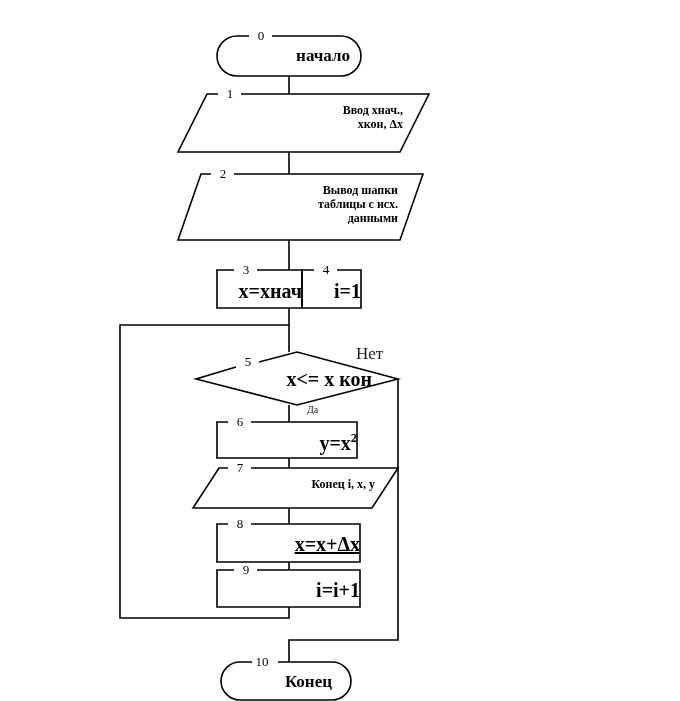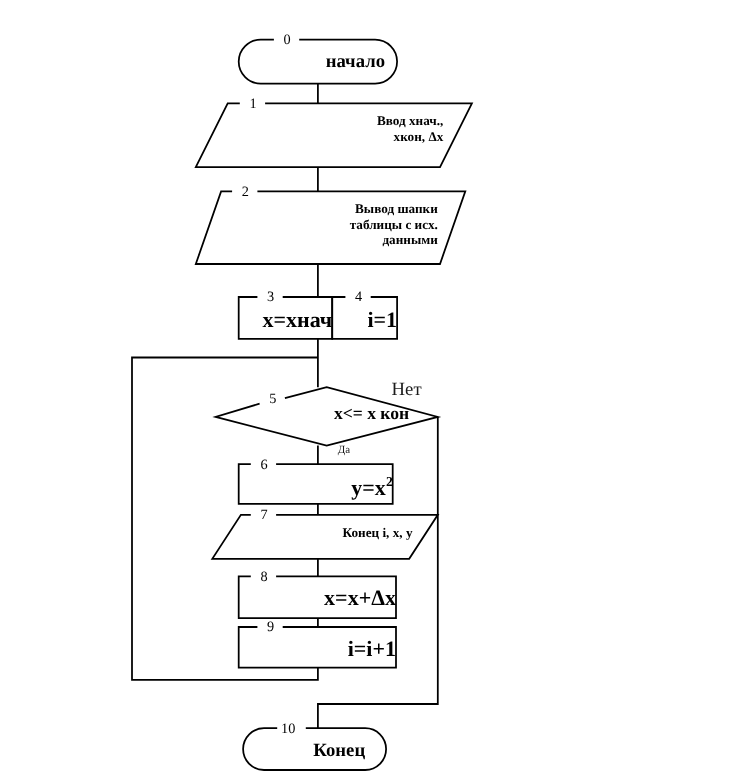--- a/index.html
+++ b/index.html
@@ -60,21 +60,21 @@
   .branch {
     position: absolute;
     font-family: "Liberation Serif", "DejaVu Serif", serif;
     font-weight: normal;
     color: #1c1c1c;
     line-height: 1;
   }
   .t-term    { font-size: 17px; }
   .t-io      { font-size: 12px; }
   .t-proc    { font-size: 20px; }
-  .t-dec     { font-size: 16px; }
+  .t-dec     { font-size: 20px; }
   sup { font-size: 0.62em; vertical-align: super; font-weight: bold; }
 </style>
 </head>
 <body>
 
 <div id="canvas">
 
   <svg id="flow-svg" viewBox="0 0 680 701" xmlns="http://www.w3.org/2000/svg">
 
     <path class="conn" d="M289,76 L289,94"></path>
@@ -166,21 +166,21 @@
   <div class="branch" style="left:356px; top:345px; font-size:17px;">Нет</div>
   <div class="branch" style="left:307px; top:405px; font-size:10px;">Да</div>
 
   <div class="num" style="left:228px; top:415px; width:24px;">6</div>
   <div class="lbl t-proc" style="left:217px; top:431px; width:140px;"><span>y=x</span><sup>2</sup></div>
 
   <div class="num" style="left:228px; top:461px; width:24px;">7</div>
   <div class="lbl t-io" style="left:210px; top:477px; width:165px;">Конец i, x, y</div>
 
   <div class="num" style="left:228px; top:517px; width:24px;">8</div>
-  <div class="lbl t-proc" style="left:217px; top:533px; width:143px;">x=x+Δx</div>
+  <div class="lbl t-proc" style="left:217px; top:533px; width:143px;text-decoration:underline;">x=x+Δx</div>
 
   <div class="num" style="left:234px; top:563px; width:24px;">9</div>
   <div class="lbl t-proc" style="left:217px; top:579px; width:143px;">i=i+1</div>
 
   <div class="num" style="left:248px; top:655px; width:28px;">10</div>
   <div class="lbl t-term" style="left:240px; top:672px; width:92px;">Конец</div>
 
 </div>
 
 </body></html>

